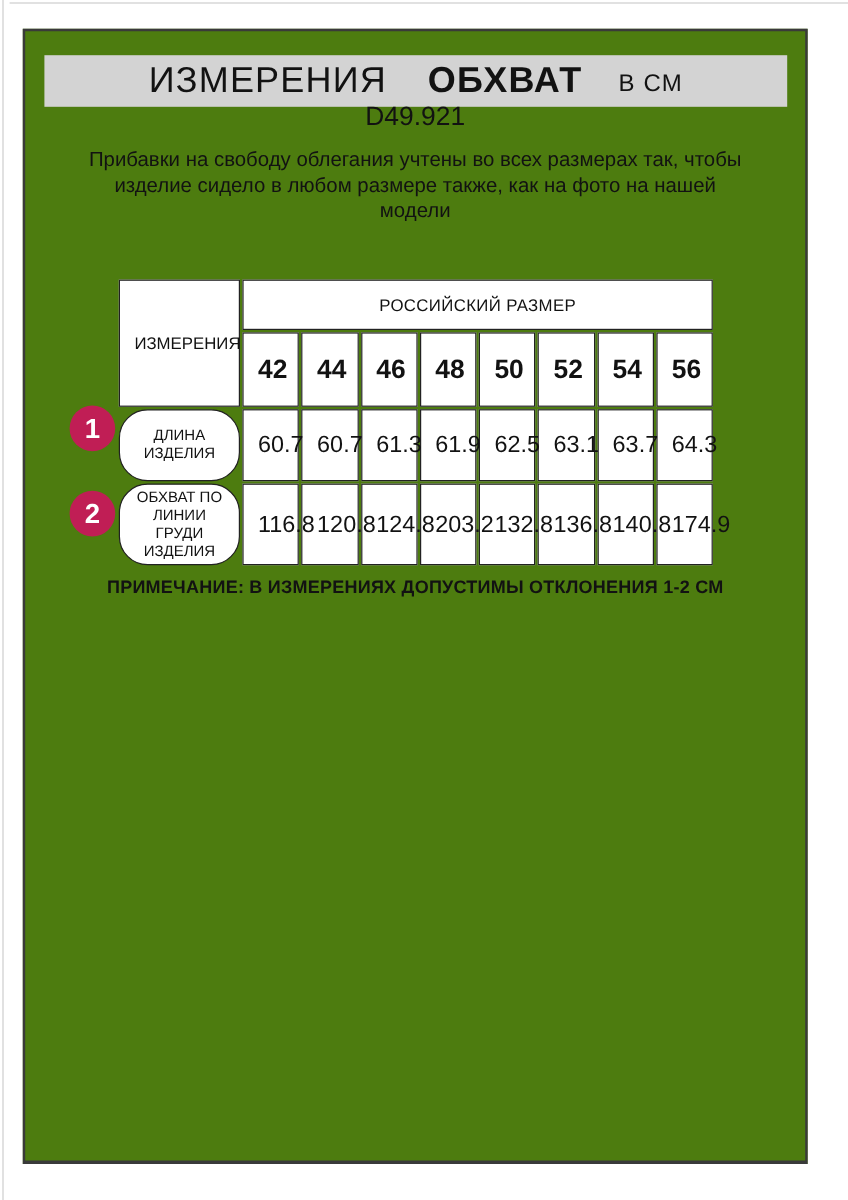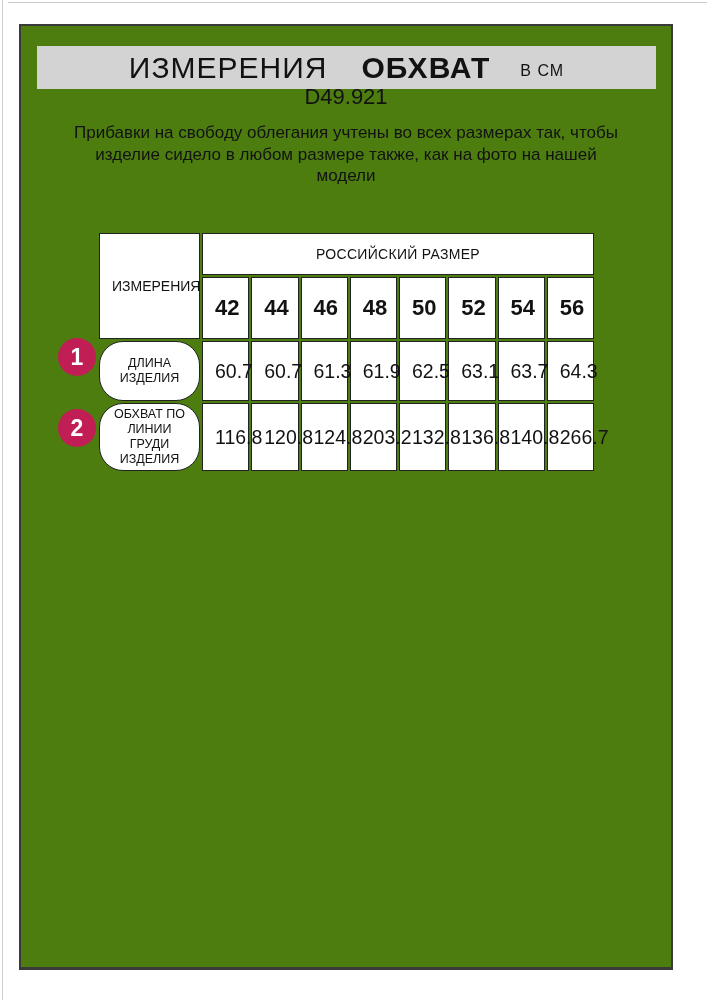--- a/index.html
+++ b/index.html
@@ -13,21 +13,21 @@
 
   
   .page { position:absolute; left:19px; top:24px; width:654px; height:946px;
           border:2px solid #3a3a3a; border-bottom-width:3px; background:#4d7c0f; }
 
   
   .header-bar { position:absolute; left:16px; top:20px; width:619px; height:43px;
                 background:#d3d3d3; display:flex; align-items:center; justify-content:center; }
   .title-main { font-size:30px; font-weight:400; letter-spacing:1px; }
   .title-bold { font-size:30px; font-weight:700; letter-spacing:1px; margin-left:34px; }
-  .units      { font-size:16px; font-weight:400; letter-spacing:1px; margin-left:30px;
+  .units      { font-size:20px; font-weight:400; letter-spacing:1px; margin-left:30px;
                 position:relative; top:3px; }
 
   .product-code { position:absolute; top:58px; left:0; width:100%; text-align:center;
                   font-size:22px; font-weight:400; }
 
   .description { position:absolute; top:96px; left:50%; transform:translateX(-50%);
                  width:580px; text-align:center; font-size:17px; line-height:21.5px;
                  white-space:pre-line; }
 
   
@@ -114,26 +114,27 @@
         </tr>
         <tr class="row-2">
           <th class="label-cell">ОБХВАТ ПО ЛИНИИ ГРУДИ ИЗДЕЛИЯ</th>
           <td class="value-cell">116.8</td>
           <td class="value-cell">120.8</td>
           <td class="value-cell">124.8</td>
           <td class="value-cell">203.2</td>
           <td class="value-cell">132.8</td>
           <td class="value-cell">136.8</td>
           <td class="value-cell">140.8</td>
-          <td class="value-cell">266.7</td>
+          <td class="value-cell">174.9</td>
         </tr>
       </tbody>
   </table>
 
   <div class="row-marker marker-1" style="background: rgb(192, 30, 85);">
     <span>1</span>
   </div>
   <div class="row-marker marker-2" style="background: rgb(192, 30, 85);">
     <span>2</span>
   </div>
 
+  <div class="note">ПРИМЕЧАНИЕ: В ИЗМЕРЕНИЯХ ДОПУСТИМЫ ОТКЛОНЕНИЯ 1-2 СМ</div>
 
 </div>
 
 </body></html>

